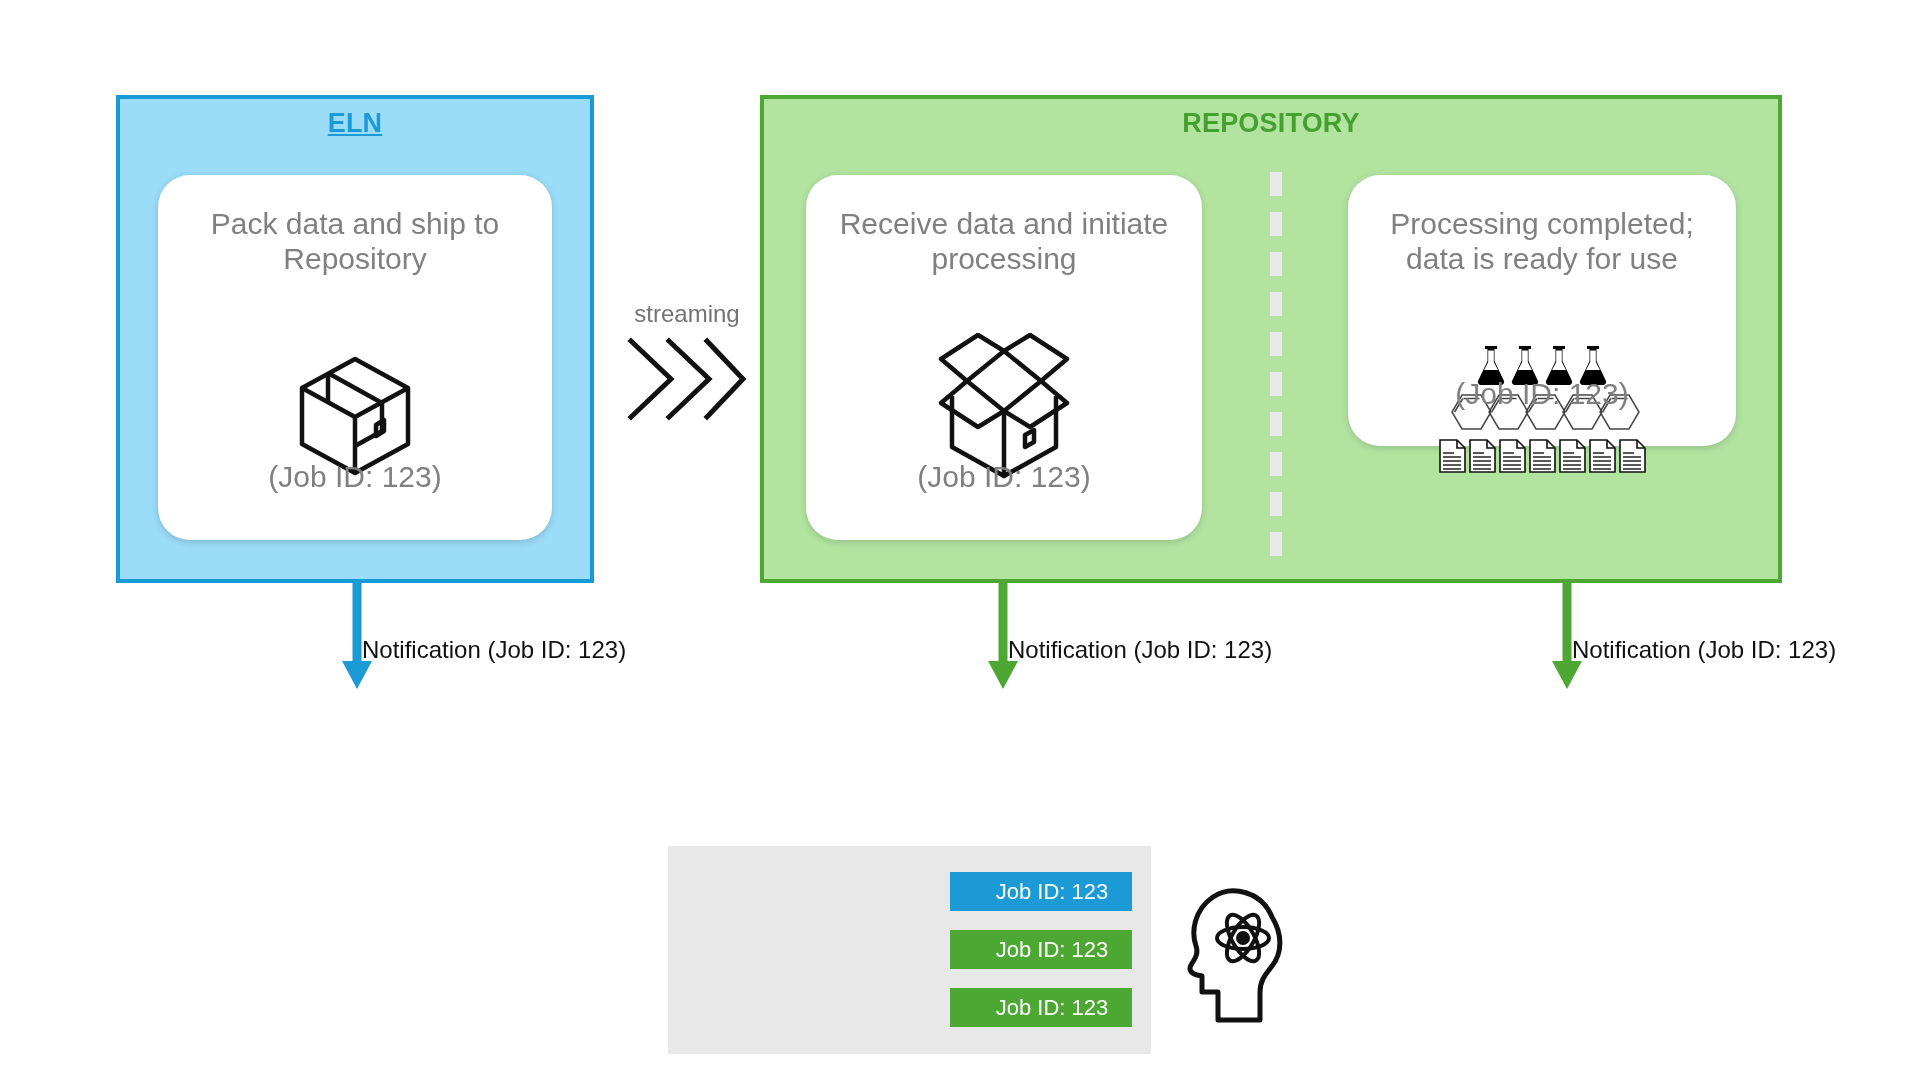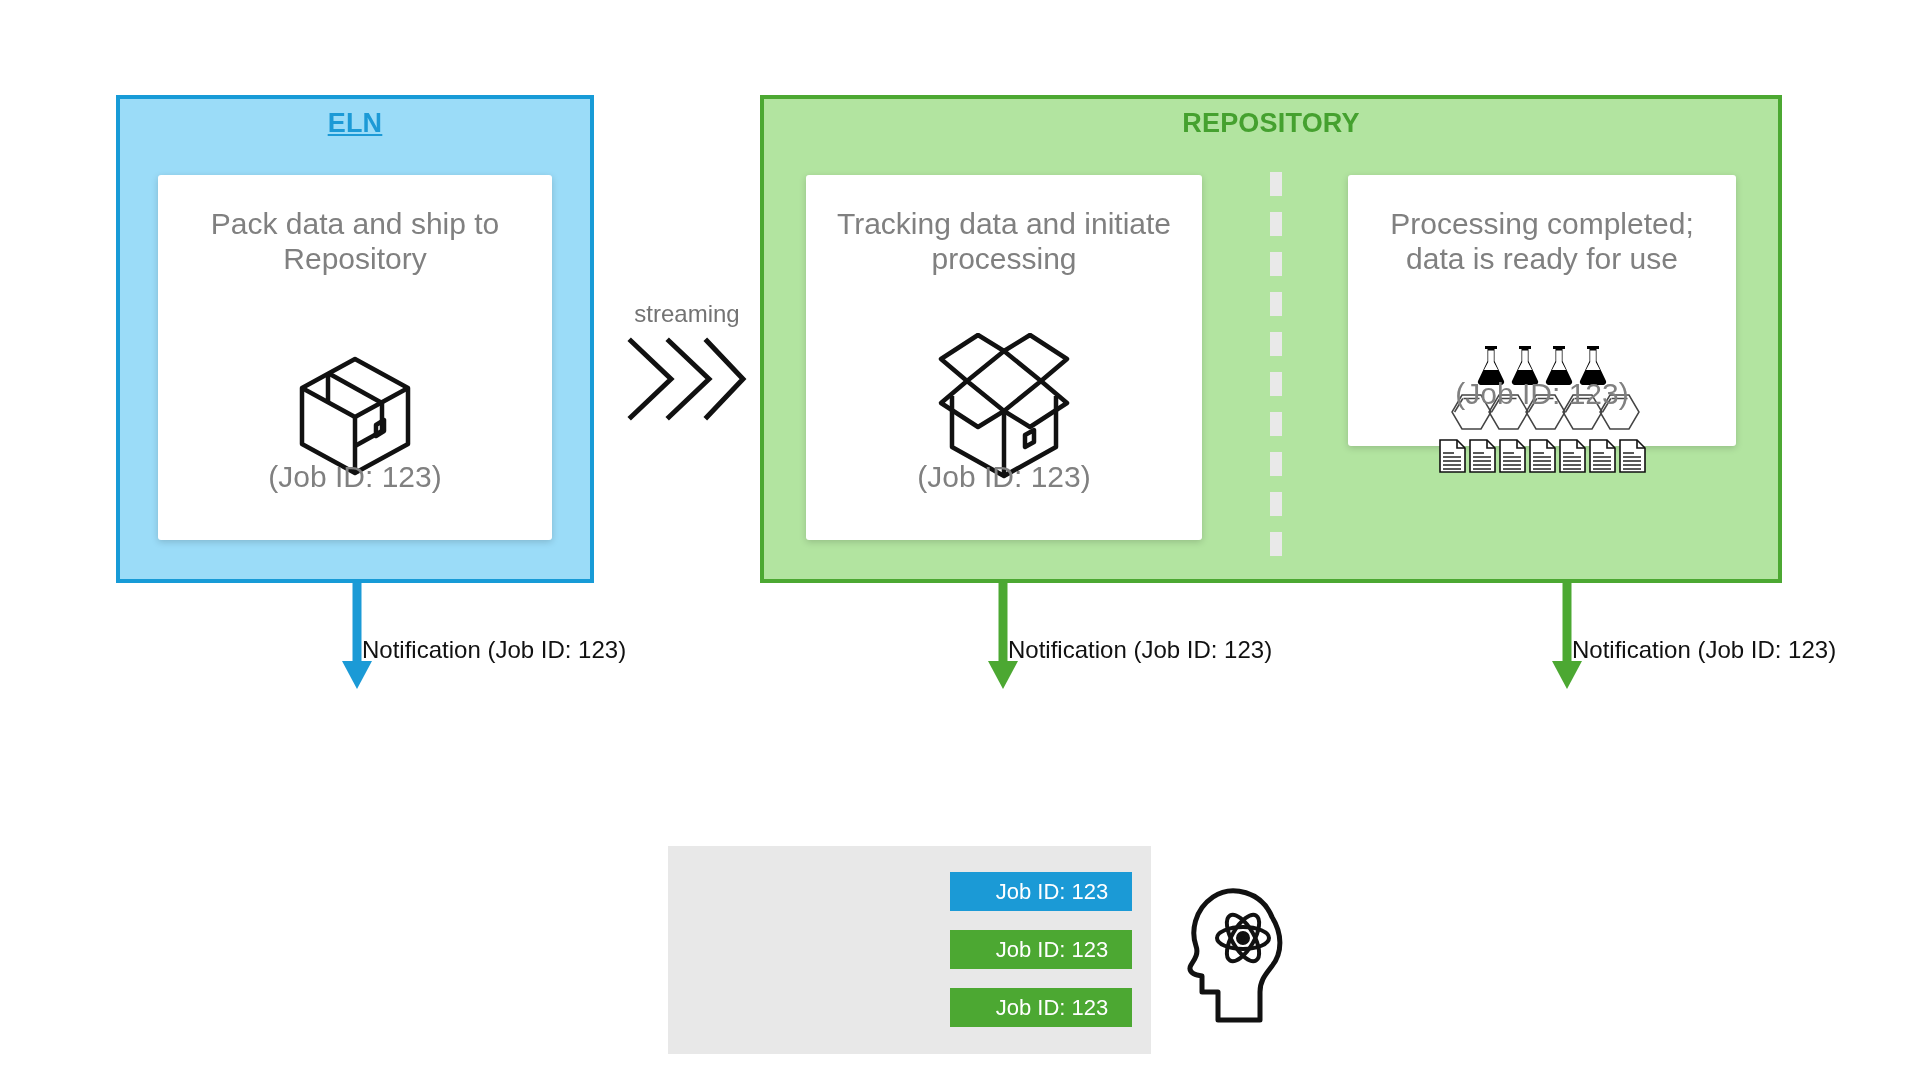--- a/index.html
+++ b/index.html
@@ -46,21 +46,21 @@
     font-weight: bold;
     letter-spacing: 0.2px;
   }
   #eln-title { color: #1c9ad6; text-decoration: underline; }
   #repository-title { color: #45a12f; }
 
   
   .card {
     position: absolute;
     background: #ffffff;
-    border-radius: 3px;
+    border-radius: 32px;
     box-sizing: border-box;
     box-shadow: 0 2px 7px rgba(0,0,0,0.17);
     display: flex;
     flex-direction: column;
     align-items: center;
   }
   #card-pack {
     left: 158px;
     top: 175px;
     width: 394px;
@@ -242,21 +242,21 @@
   <div class="card-jobid">(Job ID: 123)</div>
 </div>
 
 <div class="panel" id="repository-panel">
   <div class="panel-title" id="repository-title">REPOSITORY</div>
 </div>
 
 <div id="repo-divider"></div>
 
 <div class="card" id="card-receive">
-  <div class="card-title">Tracking data and initiate processing</div>
+  <div class="card-title">Receive data and initiate processing</div>
   <div class="card-icon" id="receive-icon-wrap">
     <svg width="150" height="146" viewBox="0 0 150 146" fill="none" stroke="#111" stroke-width="4.5" stroke-linejoin="round">
       <path d="M75 18 L112 48 L75 78 L38 48 Z"></path>
       <path d="M38 48 L12 26 L49 2 L75 18"></path>
       <path d="M112 48 L138 26 L101 2 L75 18"></path>
       <path d="M38 48 L12 70 L49 94 L75 78"></path>
       <path d="M112 48 L138 70 L101 94 L75 78"></path>
       <path d="M23 63 L23 114 L75 143 L127 114 L127 63"></path>
       <path d="M75 78 L75 143"></path>
       <path d="M96 102 L105 97 L105 109 L96 114 Z"></path>

